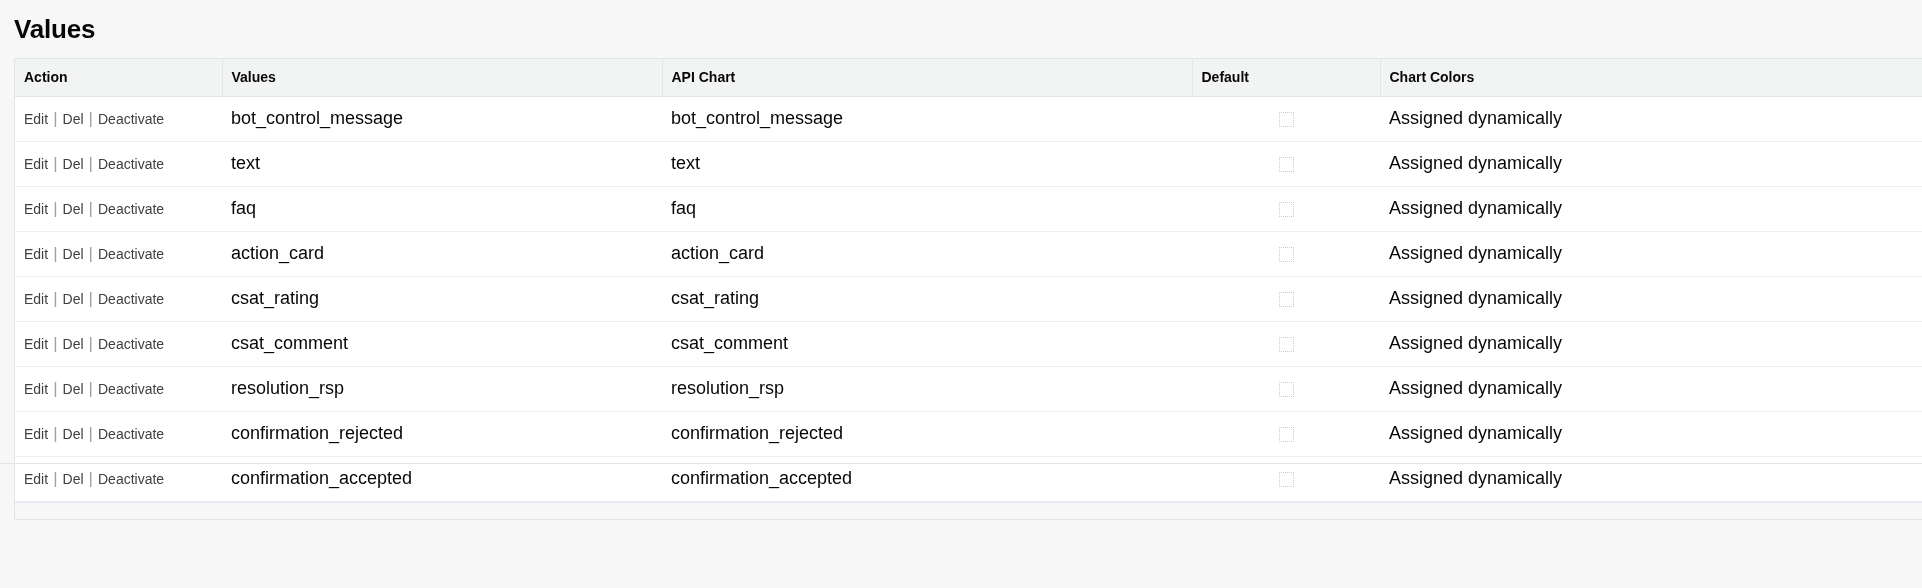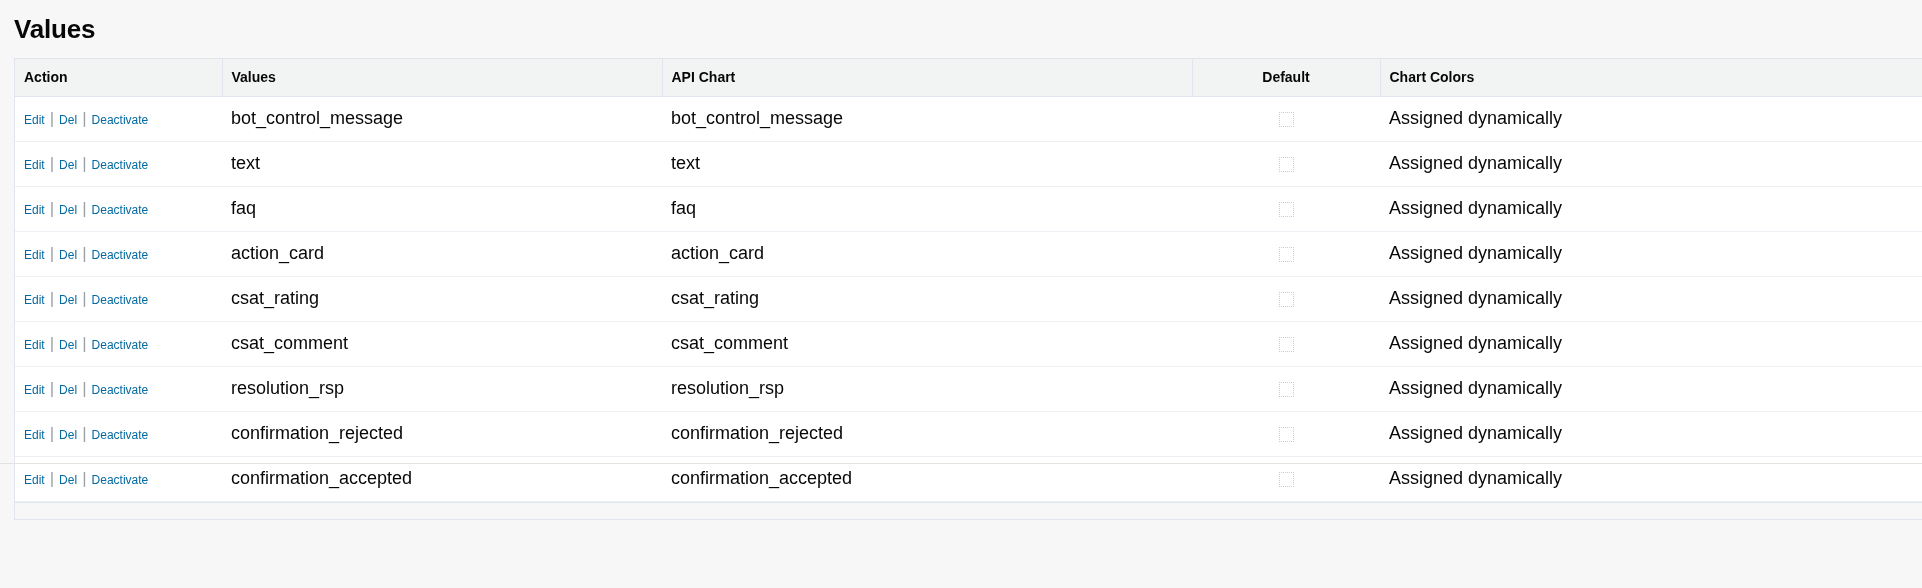--- a/index.html
+++ b/index.html
@@ -110,44 +110,44 @@
     color: #080707;
     text-align: left;
     padding: 10px 9px 11px 9px;
     height: 24px;
     box-sizing: border-box;
     vertical-align: middle;
     white-space: nowrap;
   }
 
   table.values-table thead th.no-right { border-right: none; }
-  table.values-table thead th.center { text-align: center; }
+  table.values-table thead th.center { }
 
   table.values-table tbody td {
     border-bottom: 1px solid #eceff3;
     font-size: 18px;
     color: #080707;
     padding: 11px 9px 12px 9px;
     height: 41px;
     box-sizing: border-box;
     vertical-align: middle;
     white-space: nowrap;
     overflow: hidden;
     text-overflow: ellipsis;
   }
 
   table.values-table tbody tr:last-child td { border-bottom: 1px solid #eceff3; }
 
   td.action-cell { padding-left: 9px; }
 
   .link {
-    color: #0369a1;
+    color: #404040;
     text-decoration: none;
     cursor: pointer;
-    font-size: 12px;
+    font-size: 14px;
   }
 
   .sep {
     color: #9aa1a9;
     padding: 0 5px;
     font-size: 17px;
   }
 
   td.center { text-align: center; }
 

